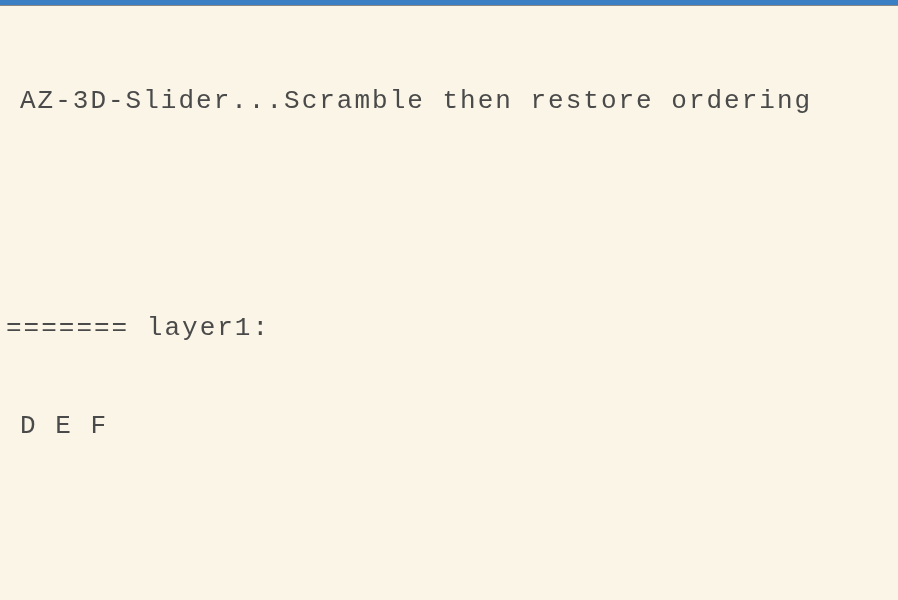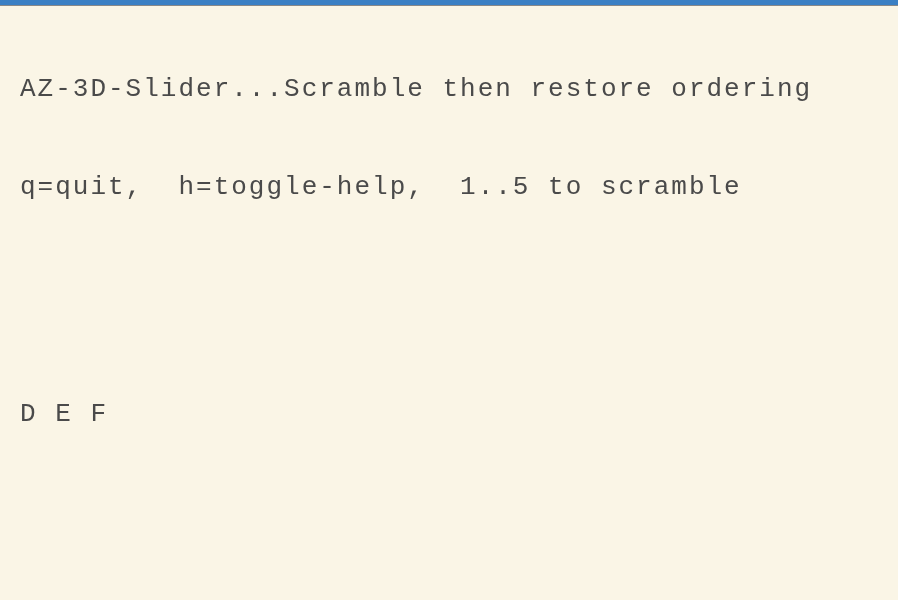--- a/index.html
+++ b/index.html
@@ -24,20 +24,21 @@
       border-bottom: 1px solid #888;
       width: 100%;
     }
     .terminal {
       padding: 2px 6px 0 6px;
       white-space: pre;
       letter-spacing: 2px;
     }
     .title-line {
       padding-left: 14px;
+      margin-top: 12px;
     }
     .help-line {
       padding-left: 14px;
     }
     .blank-line {
       height: 32px;
     }
     .divider-line {
       padding-left: 0;
     }
@@ -45,23 +46,23 @@
       padding-left: 14px;
     }
   </style>
 </head>
 <body>
 
 <div class="titlebar-strip"></div>
 
 <div class="terminal">
   <div class="title-line">AZ-3D-Slider...Scramble then restore ordering</div>
-  <div class="help-line">q=quit,  h=toggle-help,  1..5 to scramble</div>
   <div class="blank-line"></div>
 
+  <div class="divider-line">======= layer1:</div>
   <div class="grid-row">D E F</div>
   
 
   
   
   
   
 
   
   

